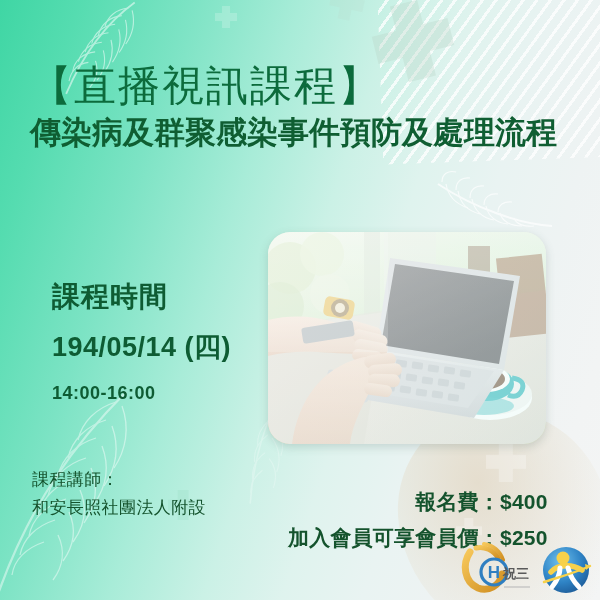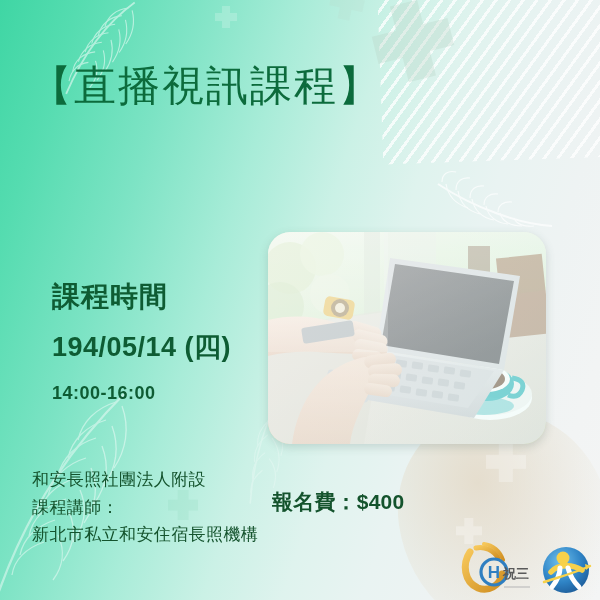--- a/index.html
+++ b/index.html
@@ -94,21 +94,21 @@
     position:absolute;inset:0;border-radius:22px;
     background:linear-gradient(135deg,rgba(255,255,255,.34),rgba(214,244,238,.30));
     z-index:9;
   }
   #photo svg{display:block;width:100%;height:100%;}
 
   
   .instructor{position:absolute;left:32px;top:466px;color:#14532d;font-size:17px;line-height:1.62;letter-spacing:.4px;}
 
   
-  .fees{position:absolute;left:272px;top:484px;color:#14532d;font-weight:bold;font-size:21px;line-height:1.70;letter-spacing:.2px;text-align:right;}
+  .fees{position:absolute;left:288px;top:484px;color:#14532d;font-weight:bold;font-size:21px;line-height:1.70;letter-spacing:.2px;text-align:right;}
 
   
   .logos{position:absolute;right:6px;bottom:2px;display:flex;align-items:flex-end;gap:2px;}
   .logo{position:relative;}
   #logo-hoan{width:76px;height:56px;}
   #logo-sun{width:56px;height:56px;}
 </style>
 </head>
 <body>
 
@@ -207,20 +207,21 @@
       <path d="M48 46 C36 50 30 58 28 67"></path>
         <path d="M40 62 C29 66 23 73 22 81"></path>
       <path d="M68 16 C72 30 69 44 62 54"></path>
         <path d="M59 34 C63 47 60 59 53 68"></path>
       <path d="M50 53 C54 64 51 74 45 82"></path>
     </g>
   </svg>
 
   <div class="headline">
     <div class="title-main">【直播視訊課程】</div>
+    <div class="title-sub">傳染病及群聚感染事件預防及處理流程</div>
   </div>
 
   <div class="schedule">
     <div class="sched-label">課程時間</div>
     <div class="sched-date">194/05/14 (四)</div>
     <div class="sched-time">14:00-16:00</div>
   </div>
 
   <div id="photo">
     <div class="veil"></div>
@@ -314,27 +315,27 @@
       <circle cx="72" cy="76" r="5" fill="#f0e2c2"></circle>
 
       <rect x="34" y="92" width="52" height="16" rx="3" fill="#9aa0a6" transform="rotate(-9 60 100)"></rect>
 
       <rect x="0" y="0" width="278" height="212" fill="#ffffff" opacity=".22"></rect>
       <rect x="0" y="0" width="120" height="120" fill="#ffffff" opacity=".18"></rect>
     </svg>
   </div>
 
   <div class="instructor">
+    <div>課程講師：</div>
     <div>和安長照社團法人附設</div>
-    <div>課程講師：</div>
-    <div>新北市私立和安住宿長照機構</div>
   </div>
 
   <div class="fees">
     <div>報名費：$400</div>
+    <div>加入會員可享會員價：$250</div>
   </div>
 
   <div class="logos">
 
     <svg class="logo" id="logo-hoan" viewBox="0 0 76 56">
       <defs>
         <linearGradient id="gold" x1="0" y1="0" x2="1" y2="1">
           <stop offset="0%" stop-color="#f6c75a"></stop>
             <stop offset="100%" stop-color="#d08f22"></stop>
         </linearGradient>

